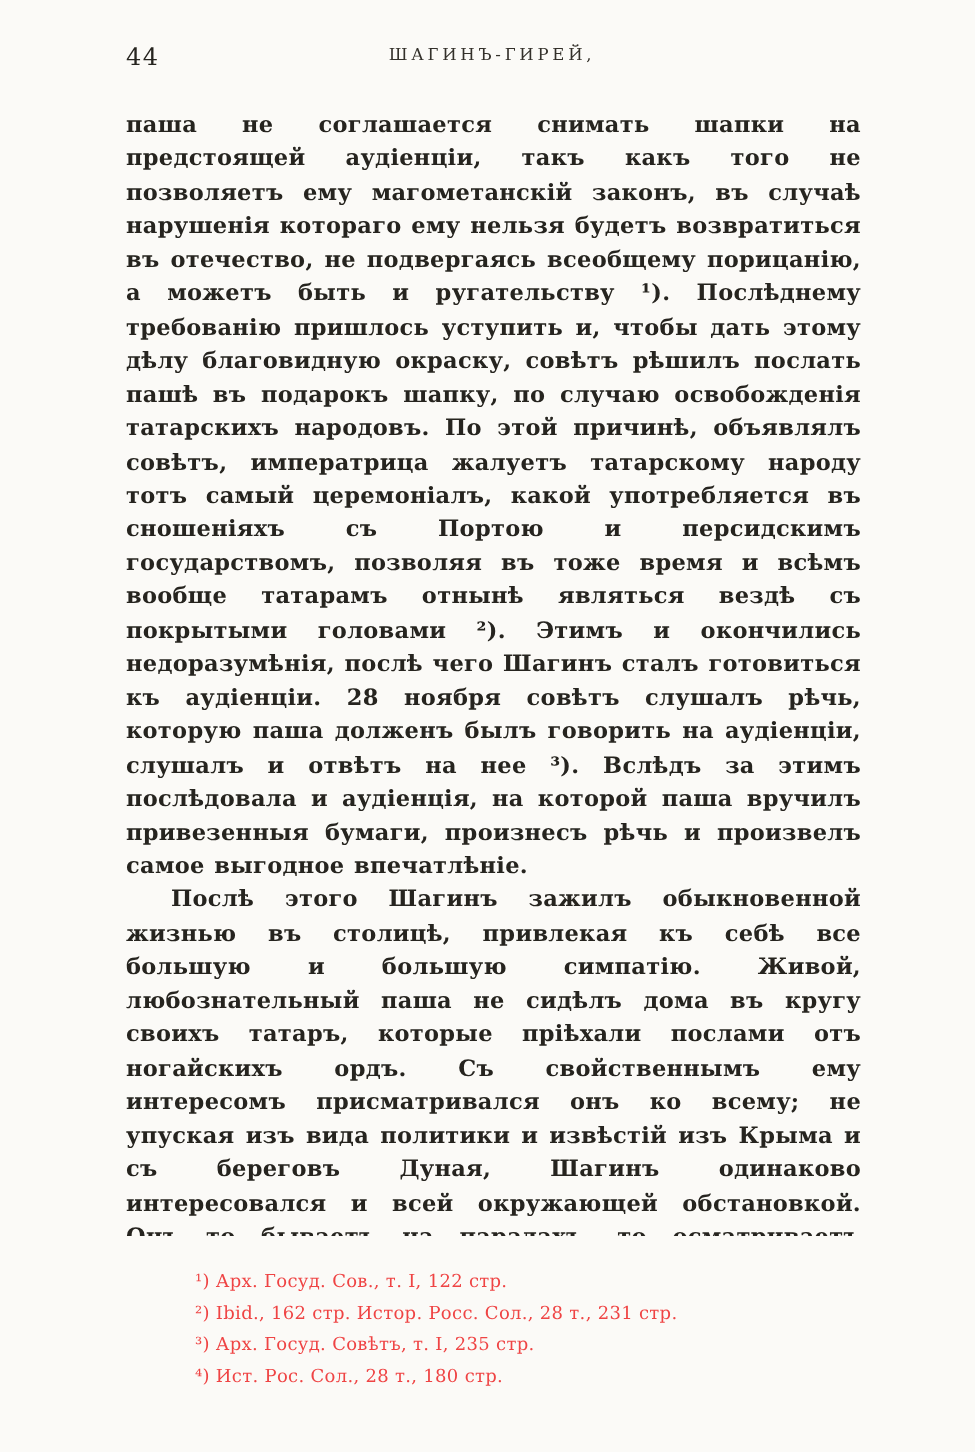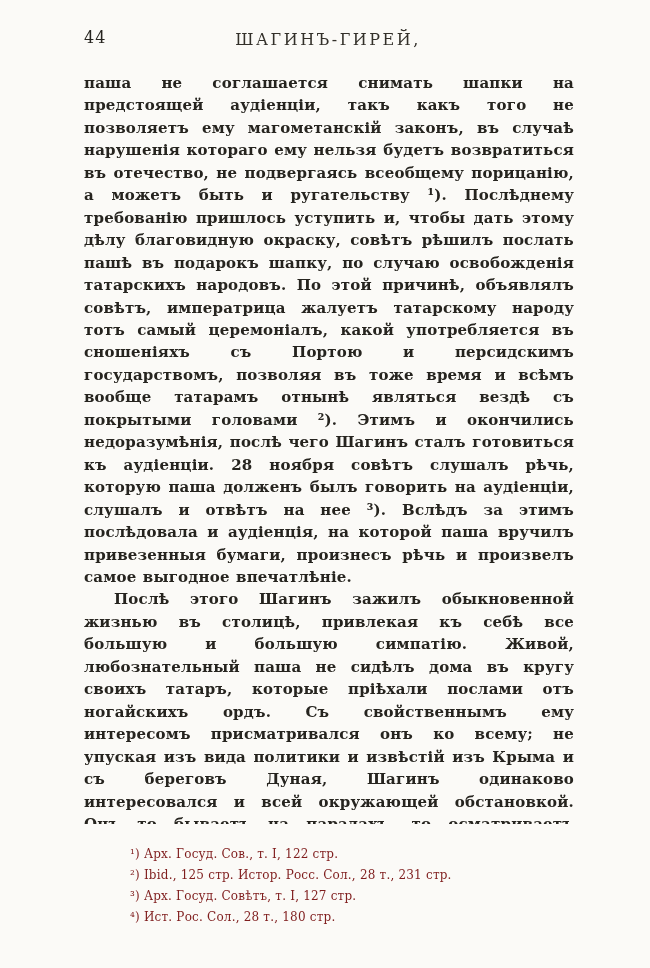--- a/index.html
+++ b/index.html
@@ -31,21 +31,21 @@
     font-size: 16px;
     letter-spacing: 1px;
     text-align: center;
   }
   .running-head {
     position: absolute;
     left: 0;
     right: 0;
     top: 2px;
     text-align: center;
-    font-size: 16px;
+    font-size: 11px;
     letter-spacing: 2.5px;
     color: #33302a;
   }
   .body-text {
     margin: 22px 76px 0 84px;
     height: 752px;
     overflow: hidden;
     font-size: 15px;
     line-height: 22.45px;
     text-align: justify;
@@ -57,21 +57,21 @@
     font-weight: bold;
   }
   .paragraph + .paragraph {
     text-indent: 30px;
   }
   .footnotes {
     margin: 20px 60px 0 130px;
     font-size: 12px;
     line-height: 21px;
     letter-spacing: 0.2px;
-    color: #7f1d1d;
+    color: #ef4444;
   }
   .footnote-item {
     white-space: nowrap;
     overflow: hidden;
   }
 </style>
 </head>
 <body>
 
 <div class="page">
@@ -81,18 +81,18 @@
     <span class="running-head">ШАГИНЪ-ГИРЕЙ,</span>
   </div>
 
   <div class="body-text">
     <p class="paragraph">паша не соглашается снимать шапки на предстоящей аудіенціи, такъ какъ того не позволяетъ ему магометанскій законъ, въ случаѣ нарушенія котораго ему нельзя будетъ возвратиться въ отечество, не подвергаясь всеобщему порицанію, а можетъ быть и ругательству ¹). Послѣднему требованію пришлось уступить и, чтобы дать этому дѣлу благовидную окраску, совѣтъ рѣшилъ послать пашѣ въ подарокъ шапку, по случаю освобожденія татарскихъ народовъ. По этой причинѣ, объявлялъ совѣтъ, императрица жалуетъ татарскому народу тотъ самый церемоніалъ, какой употребляется въ сношеніяхъ съ Портою и персидскимъ государствомъ, позволяя въ тоже время и всѣмъ вообще татарамъ отнынѣ являться вездѣ съ покрытыми головами ²). Этимъ и окончились недоразумѣнія, послѣ чего Шагинъ сталъ готовиться къ аудіенціи. 28 ноября совѣтъ слушалъ рѣчь, которую паша долженъ былъ говорить на аудіенціи, слушалъ и отвѣтъ на нее ³). Вслѣдъ за этимъ послѣдовала и аудіенція, на которой паша вручилъ привезенныя бумаги, произнесъ рѣчь и произвелъ самое выгодное впечатлѣніе.</p>
     <p class="paragraph">Послѣ этого Шагинъ зажилъ обыкновенной жизнью въ столицѣ, привлекая къ себѣ все большую и большую симпатію. Живой, любознательный паша не сидѣлъ дома въ кругу своихъ татаръ, которые пріѣхали послами отъ ногайскихъ ордъ. Съ свойственнымъ ему интересомъ присматривался онъ ко всему; не упуская изъ вида политики и извѣстій изъ Крыма и съ береговъ Дуная, Шагинъ одинаково интересовался и всей окружающей обстановкой. Онъ то бываетъ на парадахъ, то осматриваетъ достопримѣчательности въ области науки, искусства и промышленности, не пропускаетъ ни одного спектакля въ театрѣ, по воскресеньямъ послѣ обѣда смотритъ, какъ танцуютъ воспитанницы въ Смольномъ монастырѣ ⁴). Однимъ словомъ весь Петербургъ, обращавшій сначала вниманіе на пріѣзжаго мусульманина, мало по малу на столько привыкъ его постоянно видѣть, что появленіе его въ публичныхъ мѣстахъ считалось самымъ обыкновеннымъ дѣломъ. Любезность,</p>
   </div>
 
   <div class="footnotes">
     <div class="footnote-item">¹) Арх. Госуд. Сов., т. I, 122 стр.</div>
-    <div class="footnote-item">²) Ibid., 125 стр. Истор. Росс. Сол., 28 т., 231 стр.</div>
-    <div class="footnote-item">³) Арх. Госуд. Совѣтъ, т. I, 127 стр.</div>
+    <div class="footnote-item">²) Ibid., 162 стр. Истор. Росс. Сол., 28 т., 231 стр.</div>
+    <div class="footnote-item">³) Арх. Госуд. Совѣтъ, т. I, 235 стр.</div>
     <div class="footnote-item">⁴) Ист. Рос. Сол., 28 т., 180 стр.</div>
   </div>
 
 </div>
 
 </body></html>

